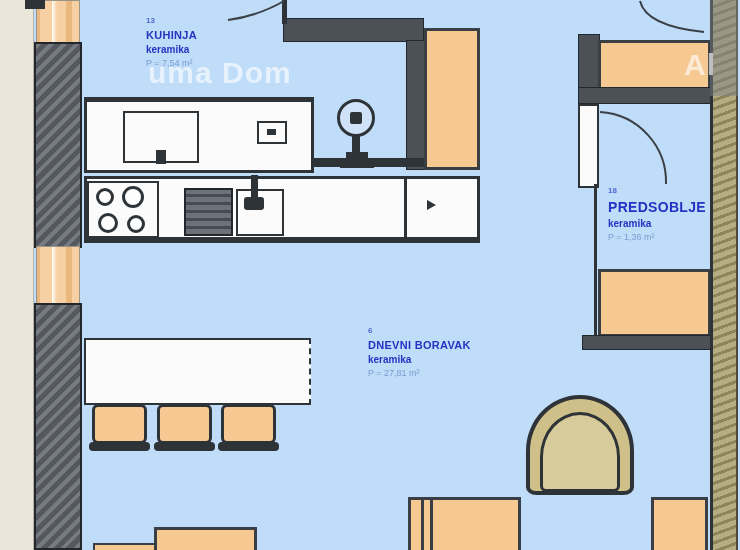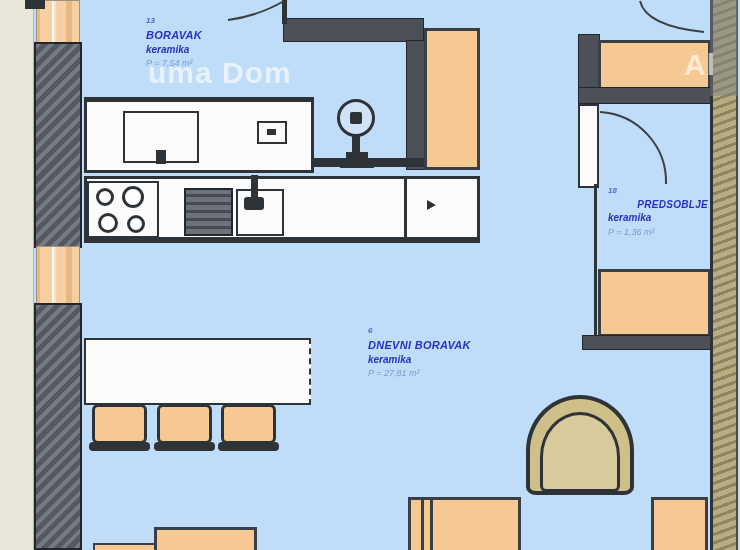--- a/index.html
+++ b/index.html
@@ -19,21 +19,21 @@
   .thin{border-width:2px;}
   .dark{background:#2e3338;}
   .hatch-sq{background:repeating-linear-gradient(0deg,#6c717a 0 5px,#474c54 5px 8px);border:2px solid #23262a;}
   .circle{border:3px solid #2e3338;border-radius:50%;background:#fdfdfd;}
   .island{background:#fbfbfb;border:2px solid #2e3338;border-right:2px dashed #2e3338;}
   .chair{background:#f6c992;border:3px solid #2e3338;border-radius:6px;}
   .chair-back{background:#2e3338;border-radius:4px;}
   .armchair-outer{background:#cfc08a;border:4px solid #2e3338;border-radius:52% 52% 10% 10% / 58% 58% 8% 8%;}
   .armchair-inner{background:#d8cb9b;border:3px solid #2e3338;border-radius:50% 50% 6px 6px / 56% 56% 6px 6px;}
   
-  .room-label{color:#2433c2;line-height:1.35;font-style:italic;}
+  .room-label{color:#2433c2;line-height:1.35;}
   .room-num{font-size:8px;font-weight:bold;opacity:.7;margin-bottom:1px;}
   .room-name{font-size:11px;font-weight:bold;letter-spacing:.3px;}
   .room-mat{font-size:10px;font-weight:bold;}
   .room-area{font-size:9px;color:#7d9bd0;margin-top:1px;}
   .watermark{color:rgba(255,255,255,0.62);font-size:30px;font-weight:bold;letter-spacing:1px;z-index:6;}
   .arcs{position:absolute;left:0;top:0;z-index:1;}
   .arrow-right{width:0;height:0;border-top:5px solid transparent;border-bottom:5px solid transparent;border-left:9px solid #2e3338;}
   .sofa-line{background:#3a3f45;}
 </style>
 </head>
@@ -110,35 +110,35 @@
   <div class="abs rwall-gray" style="left:710px;top:0;width:28px;height:96px;"></div>
 
   <svg class="arcs" width="740" height="550" viewBox="0 0 740 550">
     <path d="M 228 20 Q 258 16 284 1" stroke="#3a4046" stroke-width="2" fill="none"></path>
     <path d="M 640 1 Q 646 26 704 32" stroke="#3a4046" stroke-width="2" fill="none"></path>
     <path d="M 600 112 A 70 70 0 0 1 666 184" stroke="#3a4046" stroke-width="2" fill="none"></path>
   </svg>
 
   <div class="abs room-label" style="left:146px;top:16px;">
     <div class="room-num">13</div>
-    <div class="room-name">BORAVAK</div>
+    <div class="room-name">KUHINJA</div>
     <div class="room-mat">keramika</div>
     <div class="room-area">P = 7,54 m²</div>
   </div>
 
   <div class="abs room-label" style="left:368px;top:326px;">
     <div class="room-num">6</div>
     <div class="room-name">DNEVNI BORAVAK</div>
     <div class="room-mat">keramika</div>
     <div class="room-area">P = 27,81 m²</div>
   </div>
 
   <div class="abs room-label" style="left:608px;top:186px;width:100px;">
     <div class="room-num">18</div>
-    <div class="room-name" style="font-size:10px;text-align:right;">PREDSOBLJE</div>
+    <div class="room-name" style="font-size:14px;">PREDSOBLJE</div>
     <div class="room-mat">keramika</div>
     <div class="room-area">P = 1,36 m²</div>
   </div>
 
   <div class="abs watermark" style="left:148px;top:56px;">uma Dom</div>
   <div class="abs watermark" style="left:684px;top:48px;">Al</div>
 
 </div>
 
 </body></html>

